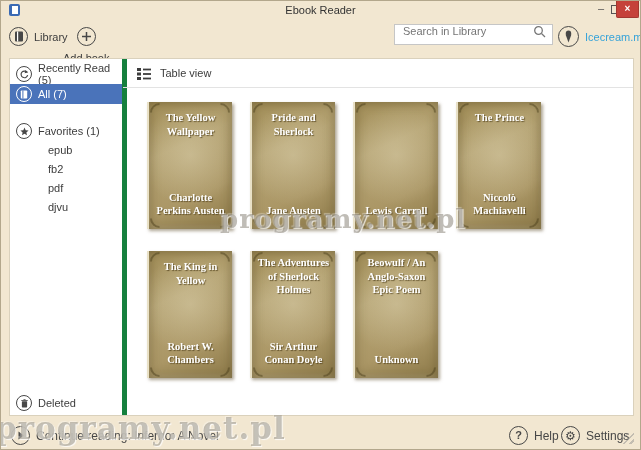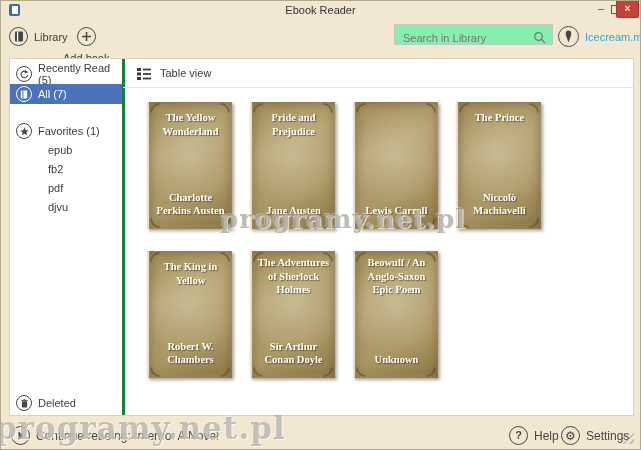--- a/index.html
+++ b/index.html
@@ -16,29 +16,29 @@
   .btn-min{position:absolute;right:33px;top:0px;width:12px;height:14px;font-size:11px;color:#555;text-align:center;line-height:14px;cursor:default;}
   .btn-max{position:absolute;right:19px;top:4px;width:8px;height:7px;border:1px solid #555;background:transparent;cursor:default;}
   .btn-close{position:absolute;right:1px;top:0;width:21px;height:16px;background:#c5413a;border:1px solid #a33730;border-top:none;
     border-radius:0 0 2px 2px;color:#fff;font-size:10px;font-weight:bold;text-align:center;line-height:15px;cursor:default;}
   
   .toolbar{position:absolute;left:0;top:18px;right:0;height:38px;}
   .tool-group{position:absolute;display:flex;align-items:center;gap:6px;cursor:default;}
   .cicon{width:17px;height:17px;min-width:17px;border:1.4px solid #474747;border-radius:50%;
     display:flex;align-items:center;justify-content:center;box-sizing:content-box;background:transparent;}
   .tool-label{font-size:11px;color:#3c3c3c;white-space:nowrap;}
-  .search-box{position:absolute;left:393px;top:5px;width:159px;height:21px;background:#86efac;border:1px solid #c6c6c6;
-    display:flex;align-items:flex-end;box-sizing:border-box;}
+  .search-box{position:absolute;left:393px;top:5px;width:159px;height:21px;background:#ffffff;border:1px solid #c6c6c6;
+    display:flex;align-items:flex-start;box-sizing:border-box;}
   .search-box input{flex:1;border:none;outline:none;background:transparent;font-size:11px;color:#555;
     font-family:"Liberation Sans",sans-serif;padding:0 4px 0 8px;min-width:0;}
   .search-box .mag{margin-right:6px;}
   .brand-label{font-size:11px;color:#36a3d9;}
   
   .panel{position:absolute;left:8px;top:57px;width:625px;height:358px;background:#fff;border:1px solid #dad1bc;box-sizing:border-box;}
-  .sidebar{position:absolute;left:0;top:0;bottom:0;width:112px;border-right:3px solid #15803d;}
+  .sidebar{position:absolute;left:0;top:0;bottom:0;width:112px;border-right:5px solid #15803d;}
   .side-item{position:absolute;left:0;width:112px;height:20px;display:flex;align-items:center;gap:6px;
     padding-left:6px;box-sizing:border-box;font-size:11px;cursor:default;}
   .side-item .cicon{width:14px;height:14px;min-width:14px;border-width:1.2px;}
   .side-item.selected{background:#4a73ba;color:#fff;}
   .side-item.selected .cicon{border-color:#fff;}
   .caret-down{width:0;height:0;border-left:4px solid transparent;border-right:4px solid transparent;
     border-top:5px solid #555;margin-left:auto;margin-right:10px;}
   .fmt-item{position:absolute;left:38px;height:19px;font-size:11px;display:flex;align-items:center;cursor:default;}
   .main-header{position:absolute;left:113px;right:0;top:0;height:28px;border-bottom:1px solid #e3e3e3;
     display:flex;align-items:center;gap:9px;padding-left:14px;font-size:11px;cursor:default;}
@@ -184,25 +184,25 @@
             <rect x="6" y="6.1" width="8" height="1.8" fill="#3c3c3c"></rect>
             <rect x="0" y="10" width="4" height="3" fill="#3c3c3c"></rect>
             <rect x="6" y="10.6" width="8" height="1.8" fill="#3c3c3c"></rect>
           </svg>
       </span>
       <span>Table view</span>
     </div>
 
     <div class="books">
       <div class="book"><span class="bc"></span>
-        <div class="book-title">The Yellow Wonderland</div>
+        <div class="book-title">The Yellow Wallpaper</div>
         <div class="book-author">Charlotte Perkins Austen</div>
       </div>
       <div class="book"><span class="bc"></span>
-        <div class="book-title">Pride and Prejudice</div>
+        <div class="book-title">Pride and Sherlock</div>
         <div class="book-author">Jane Austen</div>
       </div>
       <div class="book"><span class="bc"></span>
         <div class="book-author">Lewis Carroll</div>
       </div>
       <div class="book"><span class="bc"></span>
         <div class="book-title">The Prince</div>
         <div class="book-author">Niccolò Machiavelli</div>
       </div>
       <div class="book"><span class="bc"></span>

